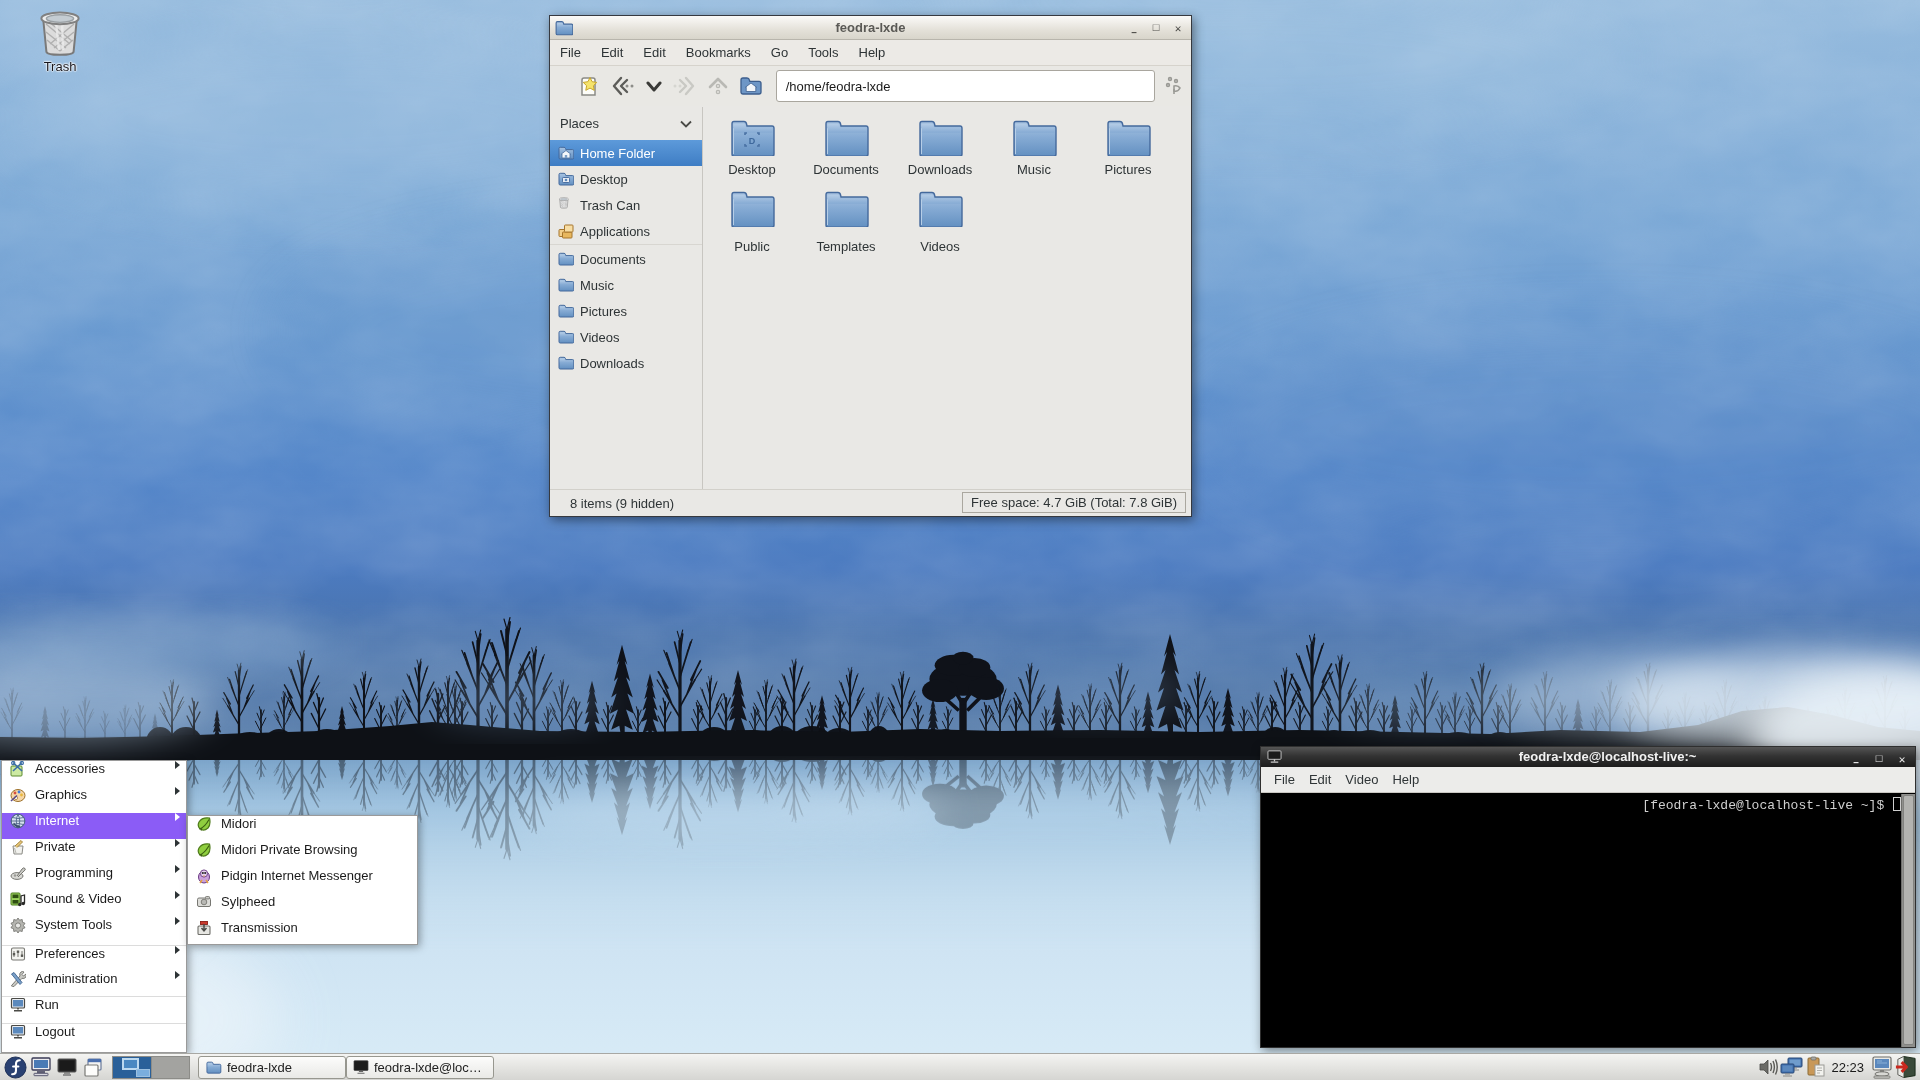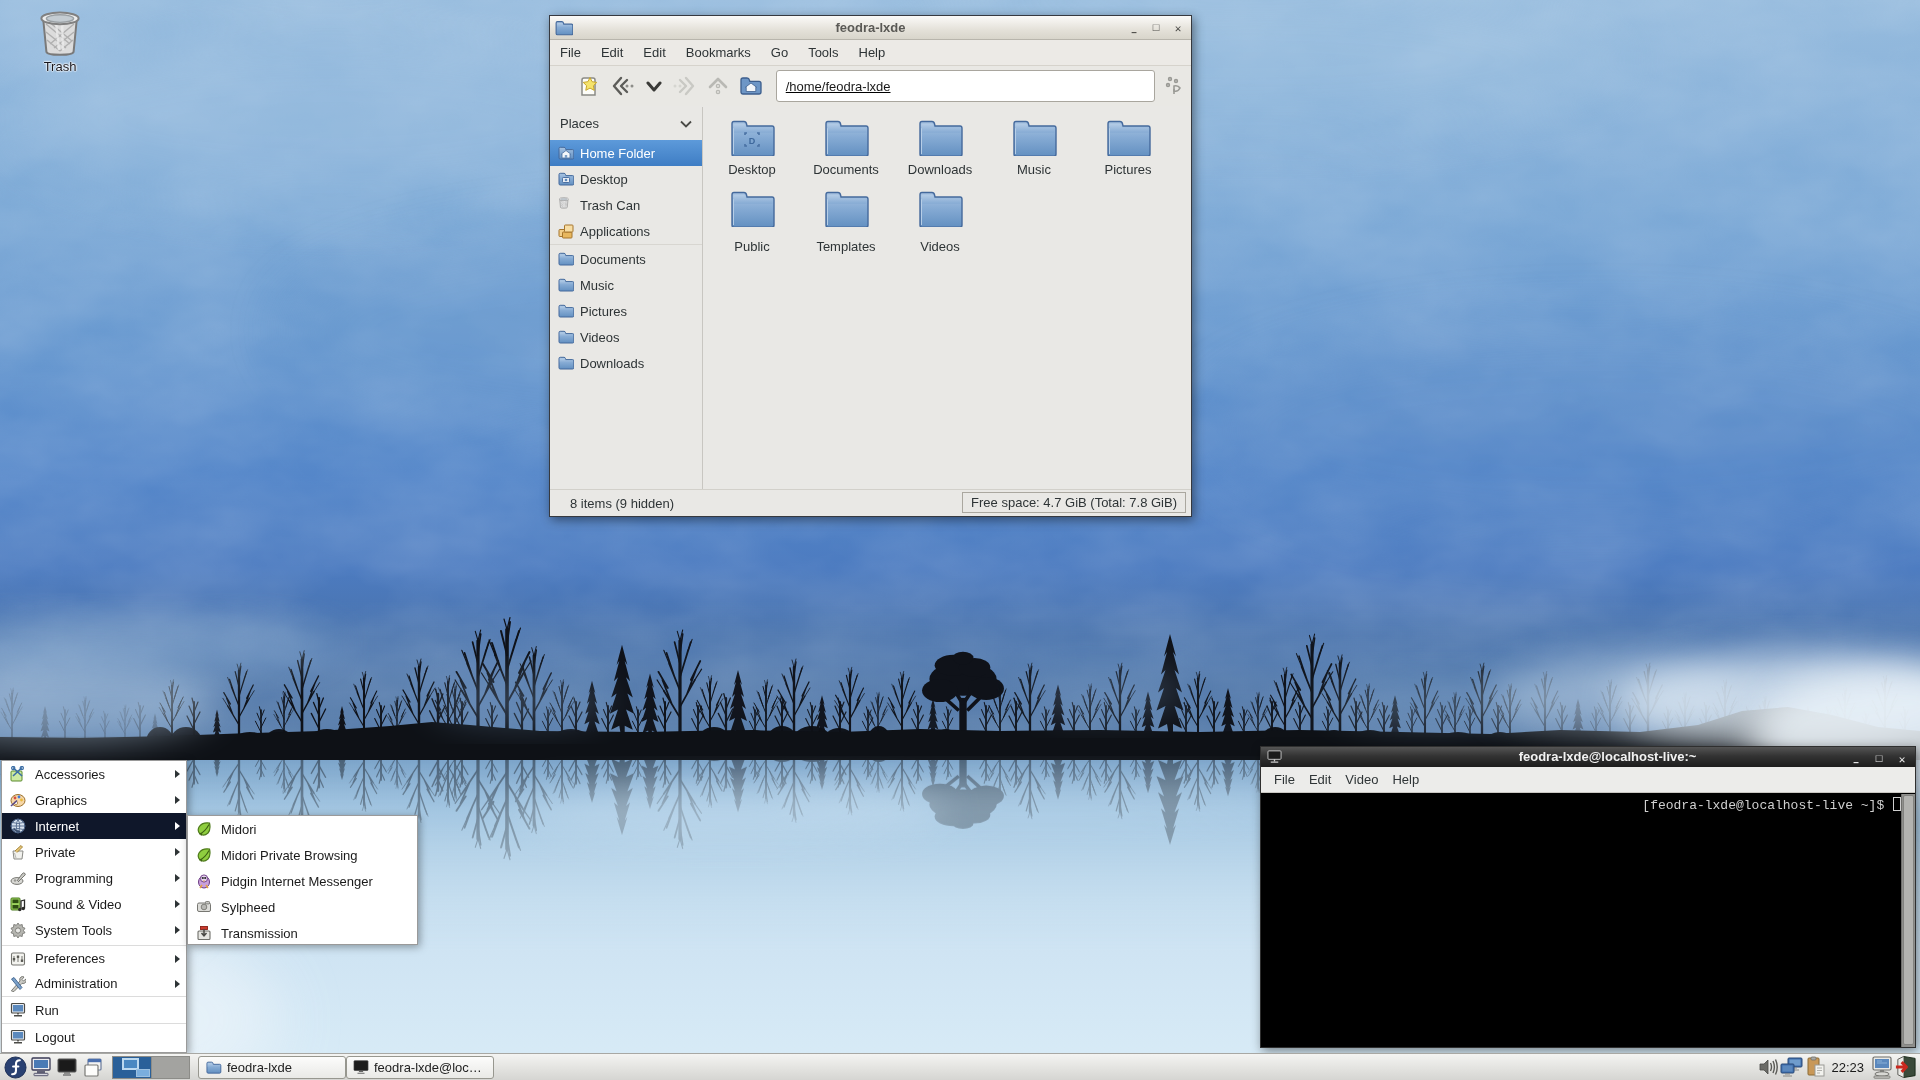--- a/index.html
+++ b/index.html
@@ -11,21 +11,21 @@
 #trash { position:absolute; left:18px; top:8px; width:84px; text-align:center; z-index:1; color:#16161e; font-size:13px; text-shadow:0 0 2px #fff,0 0 2px #fff,0 0 2px #fff,0 0 1px #fff; }
 
 #fm { left:549px; top:15px; width:643px; height:502px; background:#e9e8e5; z-index:2; }
 #fm-title { height:24px; background:linear-gradient(#fbfaf8,#e4e1d9 60%,#d8d5cb); border-bottom:1px solid #b8b5ac; position:relative; }
 #fm-title .ttl { position:absolute; left:0; right:0; top:4px; text-align:center; font-weight:bold; font-size:13px; color:#5a5955; }
 #fm-title .wicon { position:absolute; left:5px; top:3px; }
 .wbtns { position:absolute; right:6px; top:0; height:24px; display:flex; align-items:center; gap:8px; }
 .wbtn { width:14px; height:14px; display:flex; align-items:center; justify-content:center; color:#4d4c49; font-size:11px; font-weight:bold; font-family:"Liberation Mono",monospace; }
 #fm-menubar { height:26px; background:#eceae6; border-bottom:1px solid #d6d3cc; display:flex; align-items:center; padding-left:0; font-size:13px; color:#2e3436; }
 #fm-menubar span { padding:4px 10px; }
-#fm-toolbar { height:40px; background:#e9e8e4; display:flex; align-items:center; padding-left:23px;text-decoration:underline; }
+#fm-toolbar { height:40px; background:#e9e8e4; display:flex; align-items:center; padding-left:23px; }
 #fm-path { width:385px; height:32px; background:#fff; border:1px solid #a9a69e; border-radius:3px; margin-left:8px; font-size:13px; color:#1a1a1a; display:flex; align-items:center; padding-left:9px; }
 .tbi { width:34px; height:34px; display:flex; align-items:center; justify-content:center; }
 #fm-body { position:absolute; top:91px; bottom:27px; left:0; right:0; display:flex; }
 #fm-side { width:153px; border-right:1px solid #c8c6c1; background:#e9e8e5; position:relative; font-size:13px; color:#2e3436; }
 .side-hdr { display:flex; align-items:center; height:33px; padding:0 10px; }
 .side-item { display:flex; align-items:center; height:26px; padding-left:8px; gap:6px; }
 .side-item.sel { background:linear-gradient(#5d9ada,#3e7dc4); color:#fff; }
 .side-sep { height:2px; }
 #fm-main { flex:1; position:relative; background:#e9e8e5; }
 .ficon { position:absolute; width:88px; text-align:center; font-size:13px; color:#2e3436; }
@@ -37,24 +37,24 @@
 #term-title { height:20px; background:linear-gradient(#555,#333 45%,#1d1d1d); position:relative; }
 #term-title .ttl { position:absolute; left:0; right:0; top:2px; text-align:center; font-weight:bold; font-size:13px; color:#f2f2f2;padding-left:39px; }
 #term-menubar { height:26px; background:#ececea; border-bottom:1px solid #c9c7c2; display:flex; align-items:center; padding-left:6px; font-size:13px; color:#2e3436; }
 #term-menubar span { padding:4px 7px; }
 #term-body { position:absolute; top:47px; bottom:0; left:0; right:14px; background:#000; font-family:"Liberation Mono",monospace; font-size:13px; color:#cfcfcf; padding:3px 0 0 5px;text-align:right; }
 #term-scroll { position:absolute; top:47px; bottom:0; right:0; width:14px; background:#8f8f8c; border-left:1px solid #6e6e6b; }
 #term-scroll .thumb { position:absolute; top:1px; left:1px; right:1px; bottom:2px; background:#b3b3b0; border:1px solid #82827f; border-radius:2px; }
 .cursor { display:inline-block; width:8px; height:14px; border:1px solid #cfcfcf; vertical-align:-2px; margin-left:1px; }
 
 #menu { position:absolute; left:1px; top:760px; width:186px; height:293px; background:#fff; border:1px solid #9a9a9a; z-index:3; font-size:13px; color:#1a1a1a; box-shadow:2px 2px 8px rgba(0,0,0,0.35); }
-.mi { height:26px; display:flex; align-items:center; padding:0 6px 0 8px; gap:9px; }
+.mi { height:26px; display:flex; padding:0 6px 0 8px; gap:9px; }
 .mi .lbl { flex:1; }
 .mi .arr { width:0; height:0; border-left:5px solid #2e3436; border-top:4px solid transparent; border-bottom:4px solid transparent; }
-.mi.hl { background:#0f172a; color:#fff; }
+.mi.hl { background:#8b5cf6; color:#fff; }
 .mi.hl .arr { border-left-color:#fff; }
 .msep { height:1px; background:#dcdcdc; margin:0; }
 #submenu { position:absolute; left:187px; top:815px; width:231px; height:130px; background:#fff; border:1px solid #9a9a9a; z-index:3; font-size:13px; color:#1a1a1a; box-shadow:2px 2px 8px rgba(0,0,0,0.35); }
 
 #taskbar { position:absolute; left:0; bottom:0; width:1920px; height:27px; background:linear-gradient(#f4f4f2,#e3e3e0 55%,#d5d5d2); border-top:1px solid #a8a8a4; z-index:4; display:flex; align-items:center; }
 .tb-ico { width:26px; height:25px; display:flex; align-items:center; justify-content:center; }
 #pager { display:flex; width:78px; height:23px; margin-left:6px; border:1px solid #8c8c88; }
 #pager .d1 { width:39px; background:#2a6099; position:relative; }
 #pager .d2 { width:39px; background:#a3a3a0; border-left:1px solid #8c8c88; }
 .taskbtn { height:23px; width:148px; margin-left:0; background:linear-gradient(#fcfcfb,#e9e9e6); border:1px solid #97978f; border-radius:3px; display:flex; align-items:center; padding:0 6px; gap:5px; font-size:13px; color:#222; white-space:nowrap; overflow:hidden; }

